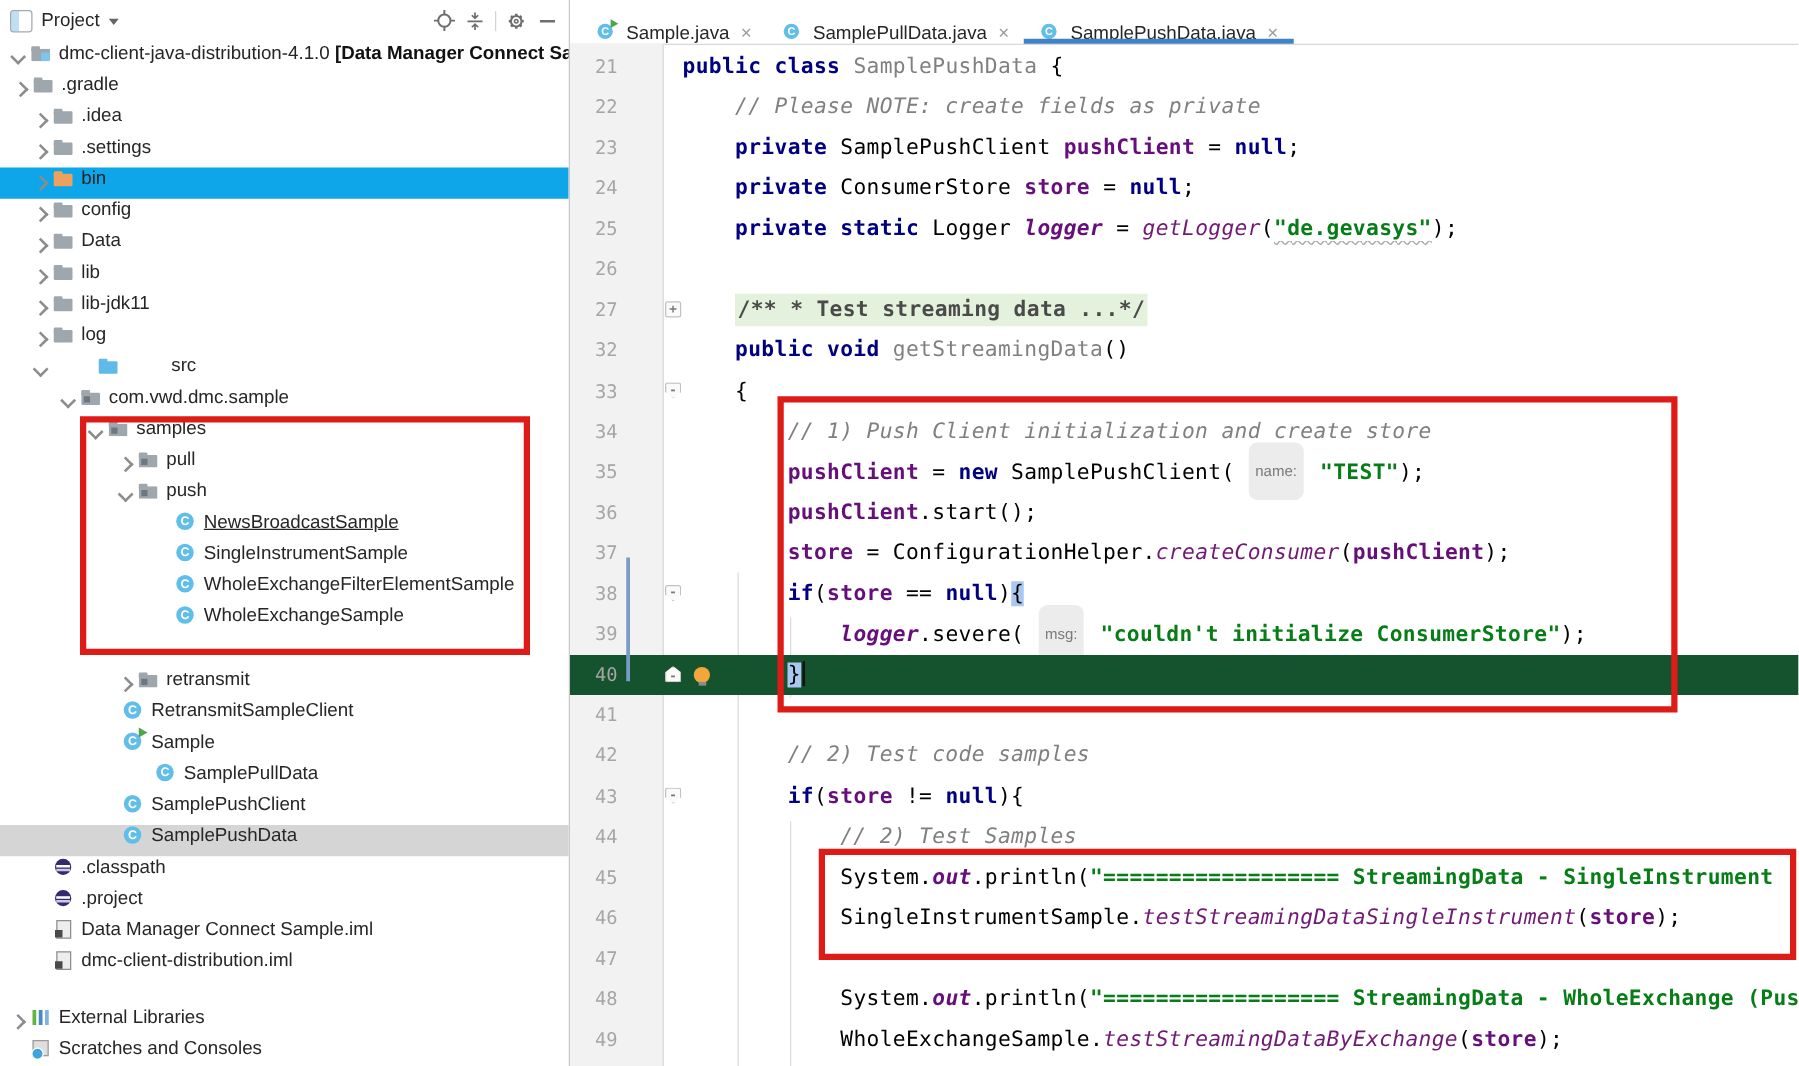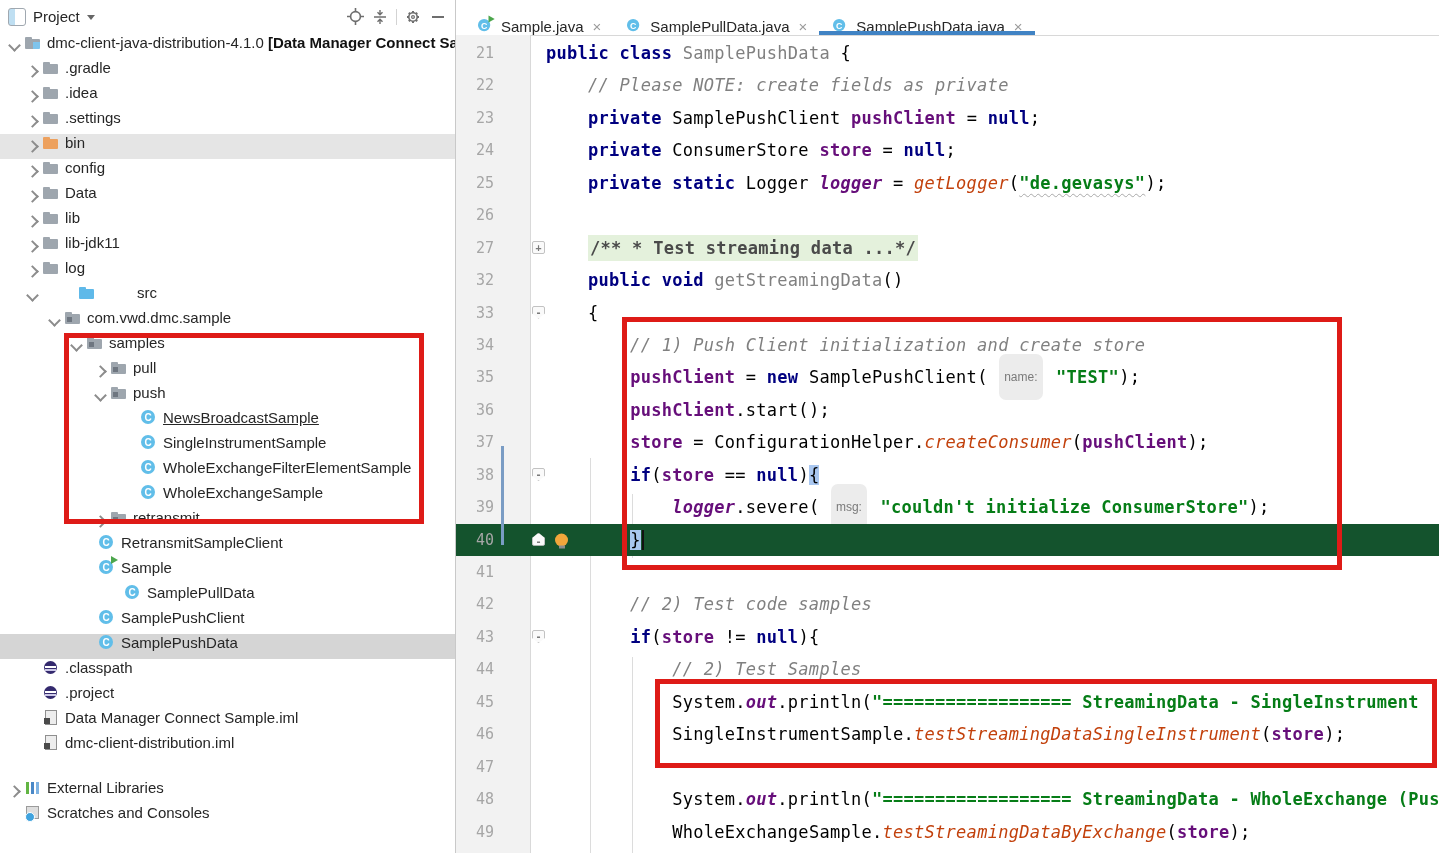--- a/index.html
+++ b/index.html
@@ -17,21 +17,21 @@
             border-top:5px solid #666;margin-top:2px;}
   #header-spacer{flex:1;}
   .hdr-ic{width:18px;height:18px;display:flex;align-items:center;justify-content:center;flex:none;}
   .vsep{width:1px;height:16px;background:#D3D3D3;flex:none;}
   .minus-glyph{width:12px;height:2px;background:#6E6E6E;}
 
   
   #tree{padding-top:1px;}
   .trow{display:flex;height:25px;white-space:nowrap;font-size:15px;color:#262626;cursor:default;}
   .trow.selected{background:#D5D5D5;}
-  .trow.highlight{background:#e5e5e5;}
+  .trow.highlight{background:#0ea5e9;}
   .chev-slot{width:20px;height:25px;flex:none;display:flex;align-items:center;justify-content:center;}
   .chev{width:7px;height:7px;border-right:2px solid #8C8C8C;border-bottom:2px solid #8C8C8C;display:inline-block;}
   .chev.right{transform:rotate(-45deg);}
   .chev.down{transform:rotate(45deg);margin-top:-3px;}
   .tlabel{margin-left:5px;}
   .tlabel b{color:#111;}
 
   
   .ic{width:18px;height:18px;position:relative;flex:none;display:inline-block;}
   .ic-folder::after,.ic-folder-excluded::after,.ic-folder-src::after,.ic-package::after,.ic-module::after{
@@ -91,21 +91,21 @@
   .bulb::after{content:"";position:absolute;left:3.5px;top:12px;width:6px;height:3px;background:#8D8D8D;}
 
   
   .t-kw{color:#000080;font-weight:bold;}
   .t-pln{color:#000;}
   .t-com{color:#808080;font-style:italic;}
   .t-str{color:#067D17;font-weight:bold;}
   .t-strw{color:#067D17;font-weight:bold;text-decoration:underline wavy #A9A9A9 1px;text-underline-offset:4px;}
   .t-fld{color:#660E7A;font-weight:bold;}
   .t-sfld{color:#660E7A;font-weight:bold;font-style:italic;}
-  .t-smeth{color:#c2410c;font-style:italic;}
+  .t-smeth{color:#701a75;font-style:italic;}
   .t-decl{color:#808080;}
   .t-fold{color:#4A4A4A;font-weight:bold;background:#E4F1DC;padding:3px 2px;}
   .t-brhl{background:#A9C7F0;}
   .t-hint{font-family:"Liberation Sans",sans-serif;font-size:12px;font-weight:normal;color:#7A7A7A;
           background:#ECECEC;border-radius:7px;padding:16px 5px;margin:0 3px 0 1px;letter-spacing:0;vertical-align:2px;}
   .t-caret{display:inline-block;width:2px;height:20px;background:#111;vertical-align:-4px;margin-left:1px;}
 
   
   .anno{position:absolute;border:5px solid #DE1B17;z-index:10;pointer-events:none;}
 </style>
@@ -146,21 +146,21 @@
         </span>
     </div>
     <div id="tree">
         <div class="trow" style="padding-left: 4px;">
           <span class="chev-slot">
             <i class="chev down"></i>
           </span>
           <span class="ic ic-module"></span>
           <span class="tlabel">dmc-client-java-distribution-4.1.0 <b>[Data Manager Connect Sa</b></span>
         </div>
-        <div class="trow" style="padding-left: 22px;">
+        <div class="trow" style="padding-left: 6px;">
           <span class="chev-slot">
             <i class="chev right"></i>
           </span>
           <span class="ic ic-folder"></span>
           <span class="tlabel">.gradle</span>
         </div>
         <div class="trow" style="padding-left: 22px;">
           <span class="chev-slot">
             <i class="chev right"></i>
           </span>
@@ -264,21 +264,21 @@
         <div class="trow" style="padding-left: 120px;">
           <span class="chev-slot"></span>
           <span class="ic ic-class"></span>
           <span class="tlabel">WholeExchangeFilterElementSample</span>
         </div>
         <div class="trow" style="padding-left: 120px;">
           <span class="chev-slot"></span>
           <span class="ic ic-class"></span>
           <span class="tlabel">WholeExchangeSample</span>
         </div>
-        <div class="trow" style="padding-left: 90px;">
+        <div class="trow" style="padding-left: 90px; margin-top: 26px;">
           <span class="chev-slot">
             <i class="chev right"></i>
           </span>
           <span class="ic ic-package"></span>
           <span class="tlabel">retransmit</span>
         </div>
         <div class="trow" style="padding-left: 78px;">
           <span class="chev-slot"></span>
           <span class="ic ic-class"></span>
           <span class="tlabel">RetransmitSampleClient</span>

